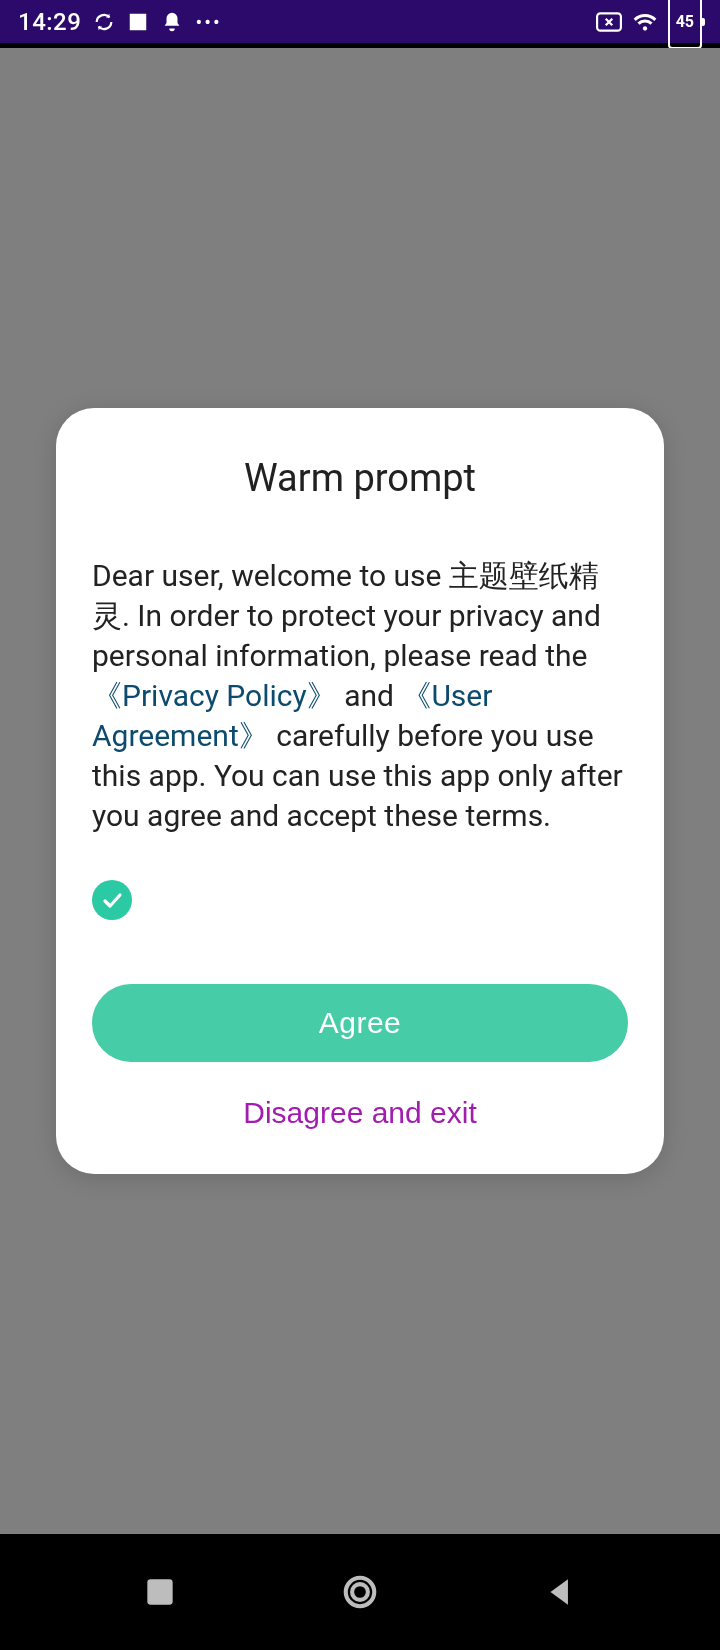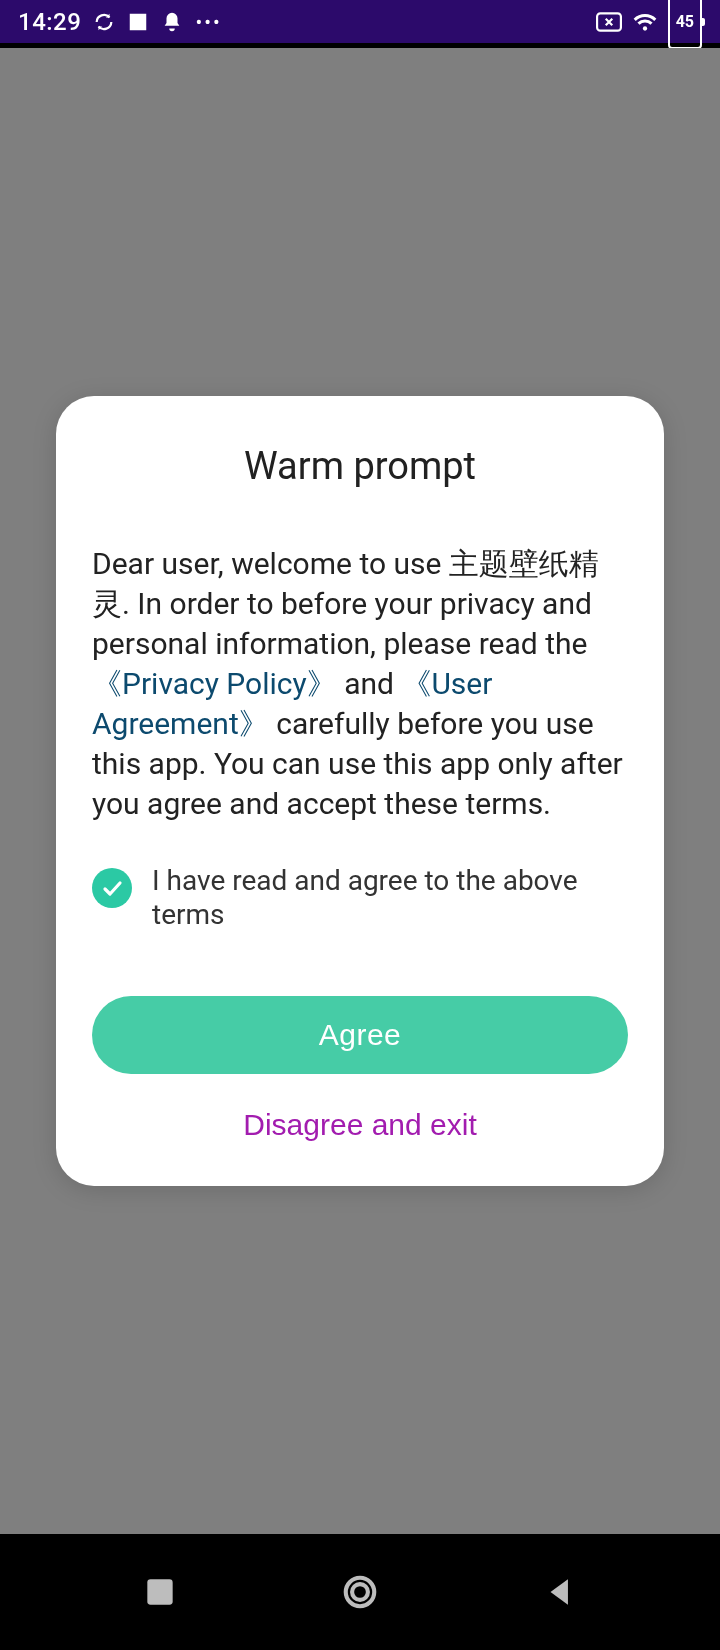--- a/index.html
+++ b/index.html
@@ -123,34 +123,33 @@
       <span>45</span>
     </span>
   </div>
 </div>
 
 <div class="main-area">
   <div class="dialog">
     <h2 class="dialog-title">Warm prompt</h2>
 
     <p class="dialog-body">
-      <span>Dear user, welcome to use 主题壁纸精灵. In order to before your privacy and personal information, please read the </span>
+      <span>Dear user, welcome to use 主题壁纸精灵. In order to protect your privacy and personal information, please read the </span>
       <span class="link">《Privacy Policy》</span>
       <span> and </span>
       <span class="link">《User Agreement》</span>
       <span> carefully before you use this app. You can use this app only after you agree and accept these terms.</span>
     </p>
 
     <div class="consent-row">
       <span class="check-circle">
         <svg viewBox="0 0 24 24" fill="none" stroke="#fff" stroke-width="3.2" stroke-linecap="round" stroke-linejoin="round">
           <polyline points="5 13 10 18 20 7"></polyline>
         </svg>
       </span>
-      <span class="consent-text">I have read and agree to the above terms</span>
     </div>
 
     <button class="agree-btn">Agree</button>
     <button class="disagree-btn">Disagree and exit</button>
   </div>
 </div>
 
 <div class="nav-bar">
   <div class="nav-btn">
     <svg viewBox="0 0 24 24">

